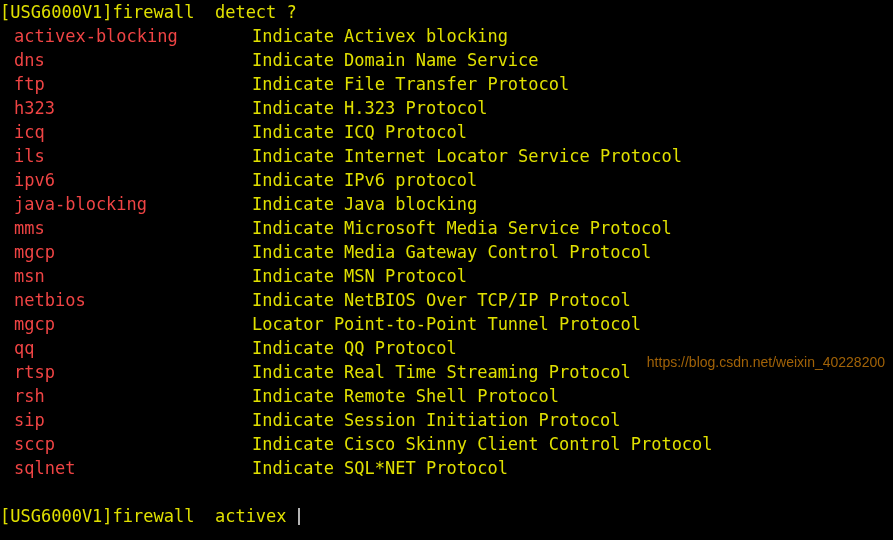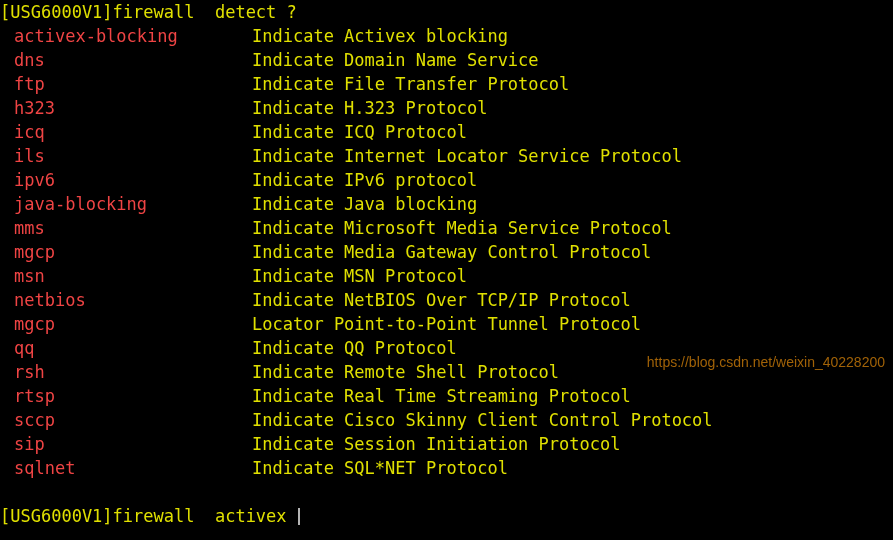--- a/index.html
+++ b/index.html
@@ -103,24 +103,24 @@
         <div class="entry"><span class="kw">icq</span><span class="desc">Indicate ICQ Protocol</span></div>
         <div class="entry"><span class="kw">ils</span><span class="desc">Indicate Internet Locator Service Protocol</span></div>
         <div class="entry"><span class="kw">ipv6</span><span class="desc">Indicate IPv6 protocol</span></div>
         <div class="entry"><span class="kw">java-blocking</span><span class="desc">Indicate Java blocking</span></div>
         <div class="entry"><span class="kw">mms</span><span class="desc">Indicate Microsoft Media Service Protocol</span></div>
         <div class="entry"><span class="kw">mgcp</span><span class="desc">Indicate Media Gateway Control Protocol</span></div>
         <div class="entry"><span class="kw">msn</span><span class="desc">Indicate MSN Protocol</span></div>
         <div class="entry"><span class="kw">netbios</span><span class="desc">Indicate NetBIOS Over TCP/IP Protocol</span></div>
         <div class="entry"><span class="kw">mgcp</span><span class="desc">Locator Point-to-Point Tunnel Protocol</span></div>
         <div class="entry"><span class="kw">qq</span><span class="desc">Indicate QQ Protocol</span></div>
+        <div class="entry"><span class="kw">rtsp</span><span class="desc">Indicate Real Time Streaming Protocol</span></div>
         <div class="entry"><span class="kw">rsh</span><span class="desc">Indicate Remote Shell Protocol</span></div>
-        <div class="entry"><span class="kw">rtsp</span><span class="desc">Indicate Real Time Streaming Protocol</span></div>
+        <div class="entry"><span class="kw">sip</span><span class="desc">Indicate Session Initiation Protocol</span></div>
         <div class="entry"><span class="kw">sccp</span><span class="desc">Indicate Cisco Skinny Client Control Protocol</span></div>
-        <div class="entry"><span class="kw">sip</span><span class="desc">Indicate Session Initiation Protocol</span></div>
         <div class="entry"><span class="kw">sqlnet</span><span class="desc">Indicate SQL*NET Protocol</span></div>
       </div>
 
     <div class="blank"></div>
 
     <div class="line cmd-line"><span>[USG6000V1]firewall  activex </span><span class="cursor"></span></div>
 
   </div>
 
   <div class="watermark">https://blog.csdn.net/weixin_40228200</div>

